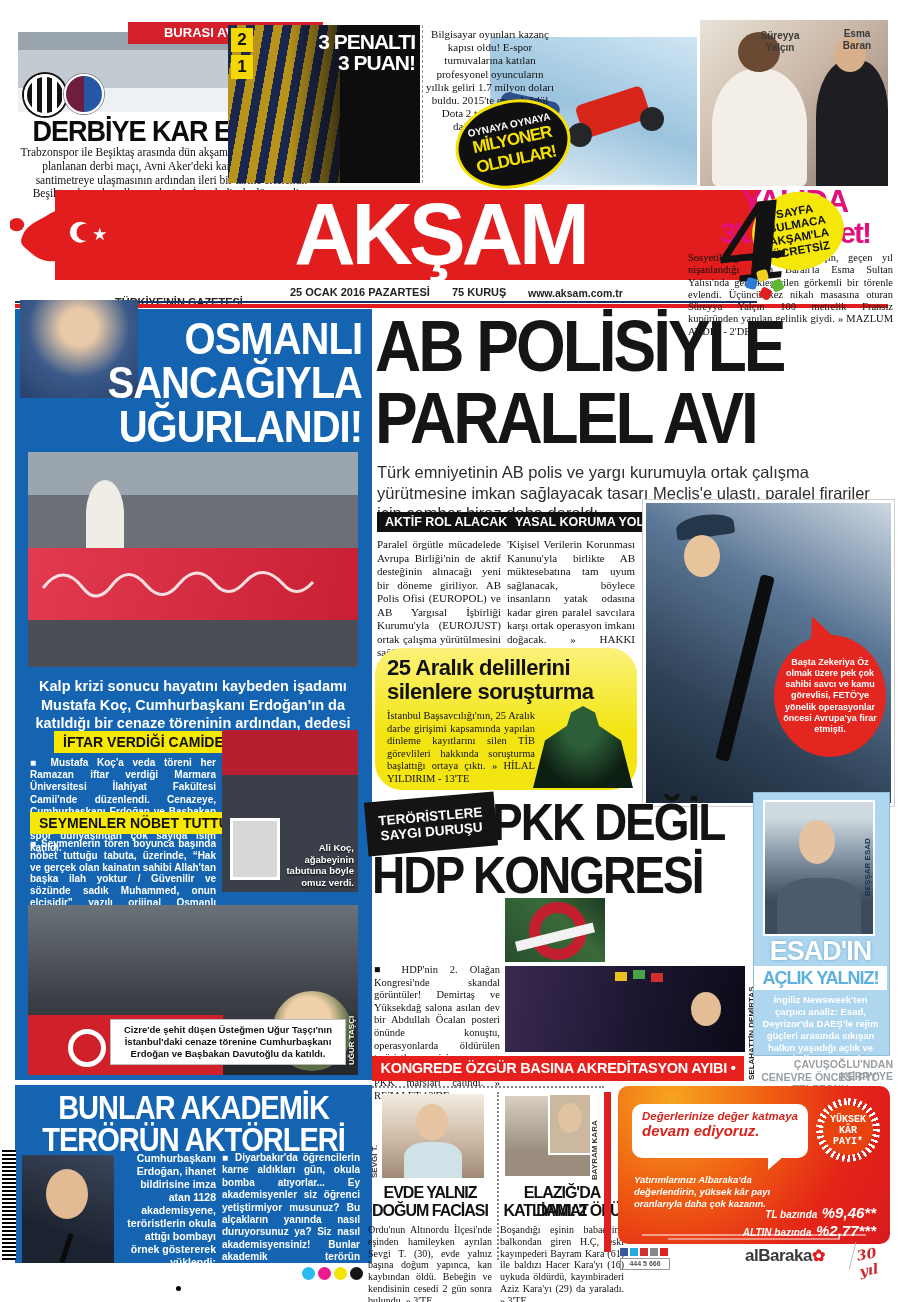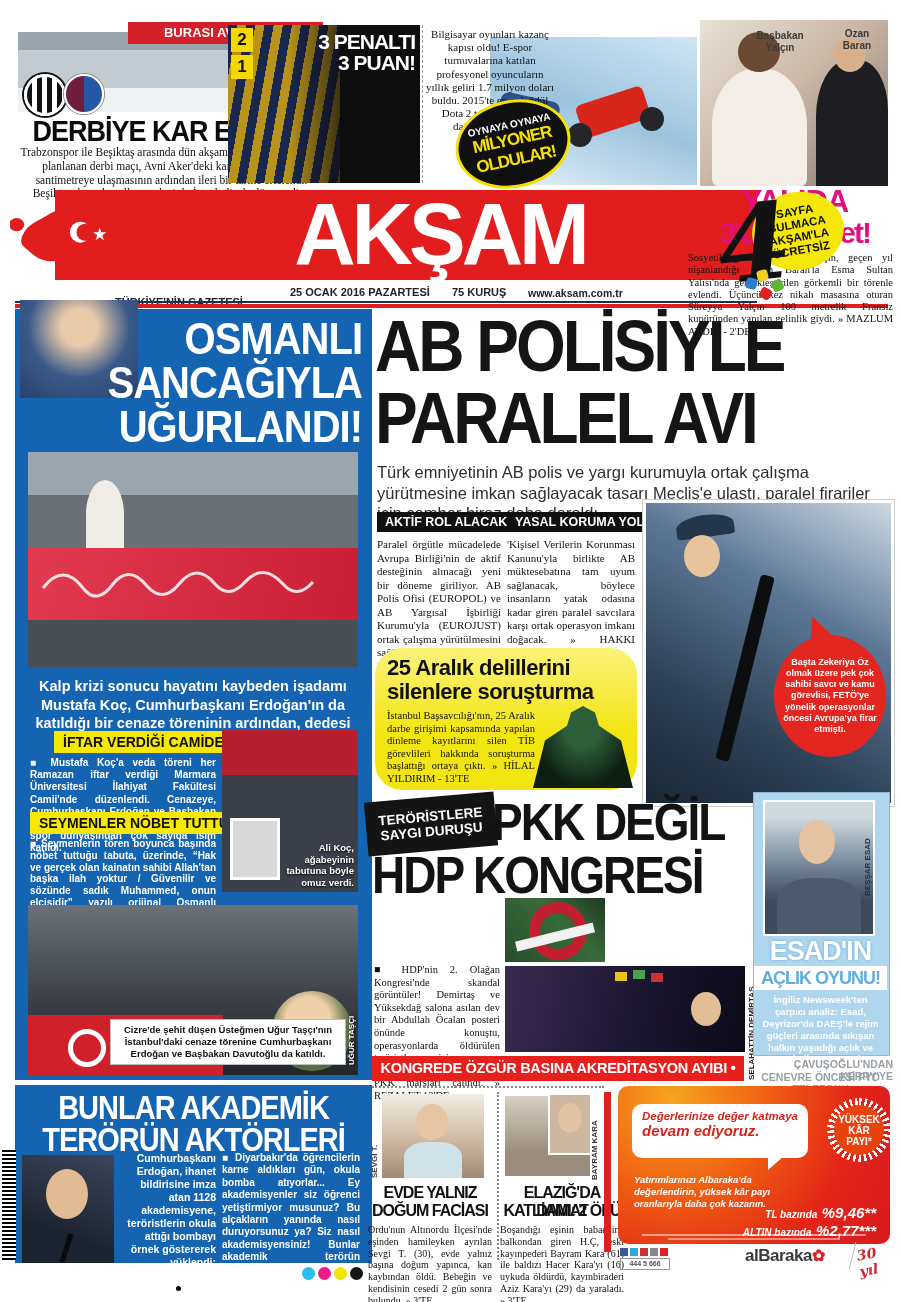--- a/index.html
+++ b/index.html
@@ -53,22 +53,22 @@
       <div style="color:#f5e000;font-weight:900;font-size:17px;letter-spacing:-1px;">MİLYONER</div>
       <div style="color:#f5e000;font-weight:900;font-size:17px;letter-spacing:-1px;">OLDULAR!</div>
     </div>
   </div>
 
   <div class="ph" style="left:700px;top:20px;width:188px;height:166px;background:linear-gradient(135deg,#e8e2d8,#cbb8a8 45%,#8a7a6e);">
     <div class="abs" style="left:12px;bottom:0;width:95px;height:118px;background:#f3efe8;border-radius:48% 48% 6% 6%;"></div>
     <div class="abs dot" style="left:38px;top:12px;width:42px;height:40px;background:#6b4a33;"></div>
     <div class="abs" style="right:0;bottom:0;width:72px;height:126px;background:#1d1d22;border-radius:45% 40% 0 0;"></div>
     <div class="abs dot" style="right:22px;top:18px;width:32px;height:34px;background:#d9b08c;"></div>
-    <div class="abs" style="left:48px;top:10px;width:64px;font-size:10px;font-weight:800;color:#3a3a3a;text-align:center;line-height:1.15;">Başbakan Yalçın</div>
-    <div class="abs" style="left:132px;top:8px;width:50px;font-size:10px;font-weight:800;color:#3a3a3a;text-align:center;line-height:1.15;">Ozan Baran</div>
+    <div class="abs" style="left:48px;top:10px;width:64px;font-size:10px;font-weight:800;color:#3a3a3a;text-align:center;line-height:1.15;">Süreyya Yalçın</div>
+    <div class="abs" style="left:132px;top:8px;width:50px;font-size:10px;font-weight:800;color:#3a3a3a;text-align:center;line-height:1.15;">Esma Baran</div>
   </div>
 
   <div class="abs" style="left:55px;top:190px;width:702px;height:90px;background:#e11d1d;"></div>
   <div class="abs hl" style="left:160px;top:190px;width:560px;height:90px;font-size:85px;line-height:88px;letter-spacing:-4px;color:#fff;text-align:center;transform:scaleY(1.03);">AKŞAM</div>
 
   <svg class="abs" style="left:10px;top:196px;" width="152" height="80" viewBox="0 0 160 84">
     <path d="M14,40 C18,30 30,26 38,21 C52,12 66,10 82,10 C100,7 118,13 130,10 C140,7 148,12 152,20 C154,27 147,31 141,33 C146,41 150,47 143,53 C133,62 117,63 103,65 C85,68 67,62 53,67 C39,72 27,65 19,57 C11,51 10,48 14,40 Z" fill="#e11d1d"></path>
     <ellipse cx="7" cy="30" rx="8" ry="7" fill="#e11d1d"></ellipse>
     <circle cx="74" cy="38" r="11" fill="#fff"></circle>
     <circle cx="79" cy="38" r="9" fill="#e11d1d"></circle>
@@ -180,21 +180,21 @@
   <div class="abs" style="left:372px;top:1056px;width:372px;height:25px;background:#e8201d;color:#fff;font-weight:900;font-size:14.5px;text-align:center;line-height:25px;letter-spacing:-0.3px;">KONGREDE ÖZGÜR BASINA AKREDİTASYON AYIBI • 12</div>
 
   <div class="abs" style="left:753px;top:792px;width:135px;height:262px;background:#aed6ef;border:1px solid #8cbcd9;"></div>
   <div class="ph" style="left:763px;top:800px;width:108px;height:132px;background:linear-gradient(#cfd9e0 0 12%,#8898a8 40%,#3c4a5c 75%);border:2px solid #fff;">
     <div class="abs dot" style="left:34px;top:18px;width:36px;height:44px;background:#e6c3a0;"></div>
     <div class="abs" style="left:12px;bottom:0;width:84px;height:56px;background:#4c5a6c;border-radius:40% 40% 0 0;"></div>
     <div class="abs vtext" style="right:1px;top:4px;height:90px;font-size:8px;font-weight:900;color:#16324f;">BEŞŞAR ESAD</div>
   </div>
   <div class="abs hl" style="left:753px;top:936px;width:135px;font-size:27px;color:#fff;text-align:center;text-shadow:0 0 3px #6aa8cf;">ESAD'IN</div>
   <div class="abs" style="left:754px;top:966px;width:133px;height:24px;background:#fff;"></div>
-  <div class="abs hl" style="left:753px;top:968px;width:135px;font-size:18px;color:#5fb0dd;text-align:center;">AÇLIK OYUNU!</div>
+  <div class="abs hl" style="left:753px;top:968px;width:135px;font-size:18px;color:#5fb0dd;text-align:center;">AÇLIK YALNIZ!</div>
   <div class="abs" style="left:760px;top:994px;width:121px;font-size:9.5px;font-weight:800;color:#fff;text-align:center;line-height:1.25;">İngiliz Newsweek'ten çarpıcı analiz: Esad, Deyrizor'da DAEŞ'le rejim güçleri arasında sıkışan halkın yaşadığı açlık ve trajediye 'sempati kazanmak' için kullanıyor. Bu yüzden trajediyi artıracak adımlar atıyor. » 10'DA</div>
   <div class="abs" style="left:748px;top:1058px;width:145px;font-size:10.5px;font-weight:900;color:#98a0a6;text-align:right;">ÇAVUŞOĞLU'NDAN KERRY'YE</div>
   <div class="abs" style="left:745px;top:1071px;width:151px;font-size:10.5px;font-weight:900;color:#98a0a6;text-align:center;">CENEVRE ÖNCESİ PYD TELEFONU</div>
   <div class="abs dot" style="left:812px;top:1086px;width:17px;height:17px;background:#d8c840;color:#333;font-size:9px;font-weight:900;text-align:center;line-height:17px;">10</div>
 
   <div class="abs" style="left:15px;top:1085px;width:357px;height:178px;background:#1464b2;"></div>
   <div class="abs hl condensed" style="left:15px;top:1090px;width:357px;font-size:29px;color:#fff;text-align:center;">BUNLAR AKADEMİK</div>
   <div class="abs hl condensed" style="left:15px;top:1122px;width:357px;font-size:29px;color:#fff;text-align:center;">TERÖRÜN AKTÖRLERİ</div>
   <div class="ph" style="left:22px;top:1155px;width:92px;height:108px;background:linear-gradient(200deg,#3c465a,#1c2330 70%);">
     <div class="abs dot" style="left:24px;top:14px;width:42px;height:50px;background:#e2bb94;"></div>
@@ -228,21 +228,21 @@
 
   <div class="abs" style="left:604px;top:1092px;width:7px;height:160px;background:#e02020;"></div>
 
   <div class="abs" style="left:618px;top:1086px;width:272px;height:158px;border-radius:10px;background:radial-gradient(circle at 20% 8%,#f7a41f 0%,#ef5c12 38%,#e32417 70%,#d81a20 100%);overflow:hidden;">
     <div class="abs" style="left:14px;top:18px;width:176px;height:54px;background:#fff;border-radius:10px;padding:6px 10px;box-sizing:border-box;">
       <div style="color:#d6251d;font-size:11.5px;font-weight:700;font-style:italic;">Değerlerinize değer katmaya</div>
       <div style="color:#d6251d;font-size:15px;font-weight:900;font-style:italic;">devam ediyoruz.</div>
     </div>
     <div class="abs" style="left:150px;top:70px;width:0;height:0;border-left:16px solid #fff;border-bottom:14px solid transparent;"></div>
     <div class="abs" style="left:16px;top:88px;width:182px;color:#fff;font-size:9.5px;font-weight:800;font-style:italic;line-height:1.25;">Yatırımlarınızı Albaraka'da değerlendirin, yüksek kâr payı oranlarıyla daha çok kazanın.</div>
-    <div class="abs dot" style="left:209px;top:12px;width:64px;height:64px;background:repeating-conic-gradient(#fff 0 5deg,rgba(255,255,255,0) 5deg 11deg);">
+    <div class="abs dot" style="left:198px;top:12px;width:64px;height:64px;background:repeating-conic-gradient(#fff 0 5deg,rgba(255,255,255,0) 5deg 11deg);font-family:Liberation Mono, monospace;">
       <div class="abs dot" style="left:7px;top:7px;width:50px;height:50px;background:#e8420f;display:flex;align-items:center;justify-content:center;">
         <div style="width:46px;font-size:10px;font-weight:900;color:#fff;text-align:center;line-height:1.1;">YÜKSEK KÂR PAYI*</div>
       </div>
     </div>
     <div class="abs" style="left:60px;top:118px;width:198px;text-align:right;color:#fff;font-style:italic;">
       <span style="font-size:10px;font-weight:700;">TL bazında</span>
       <span style="font-size:15px;font-weight:900;">%9,46**</span>
     </div>
     <div class="abs" style="left:60px;top:136px;width:198px;text-align:right;color:#fff;font-style:italic;">
       <span style="font-size:10px;font-weight:700;">ALTIN bazında</span>

